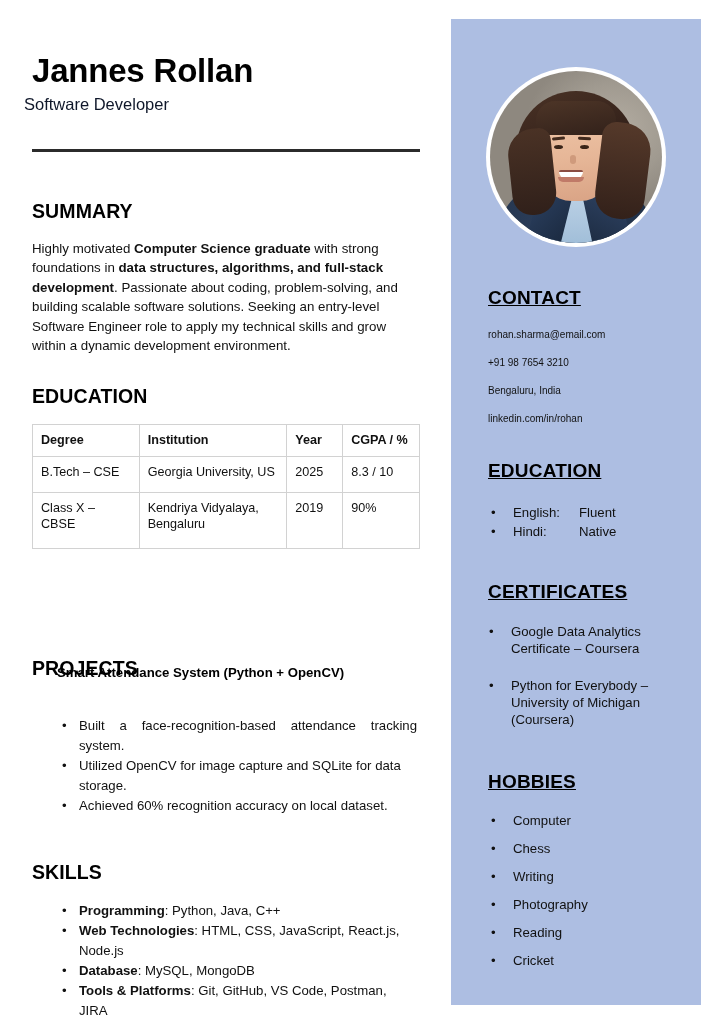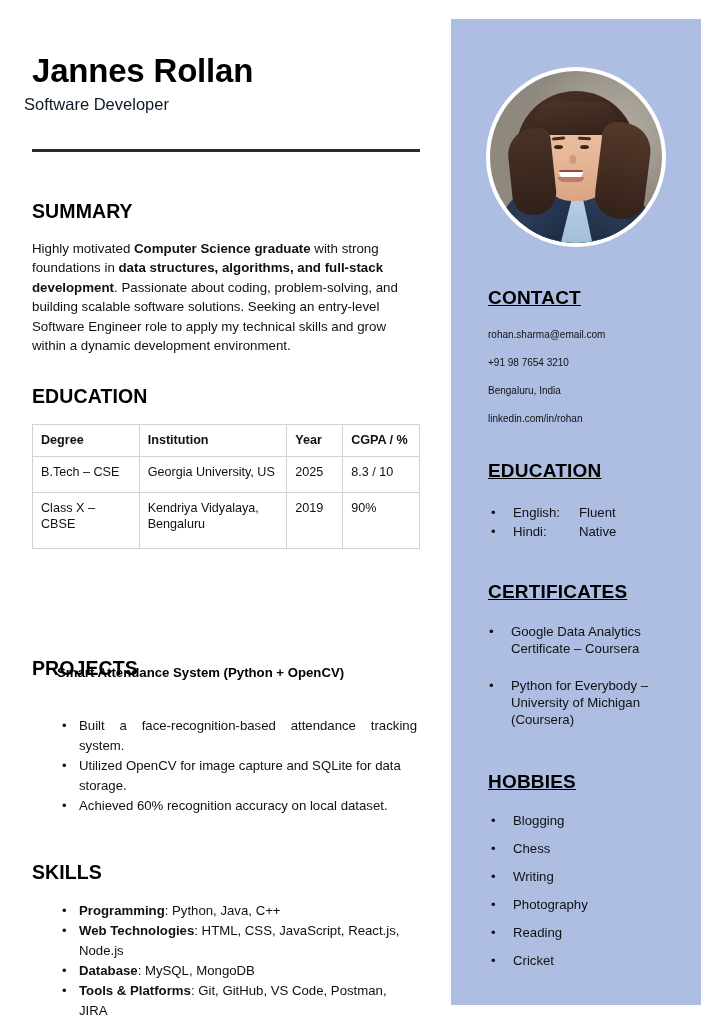--- a/index.html
+++ b/index.html
@@ -385,21 +385,21 @@
       <span>Google Data Analytics Certificate – Coursera</span>
     </div>
     <div class="sb-li" style="left:60px; top:658px; width:158px">
       <span class="bul">•</span>
       <span>Python for Everybody – University of Michigan (Coursera)</span>
     </div>
 
     <div class="sb-h" style="left:37px; top:752px">HOBBIES</div>
     <div class="sb-li" style="left:62px; top:793px">
       <span class="bul">•</span>
-      <span>Blogging</span>
+      <span>Computer</span>
     </div>
     <div class="sb-li" style="left:62px; top:821px">
       <span class="bul">•</span>
       <span>Chess</span>
     </div>
     <div class="sb-li" style="left:62px; top:849px">
       <span class="bul">•</span>
       <span>Writing</span>
     </div>
     <div class="sb-li" style="left:62px; top:877px">

